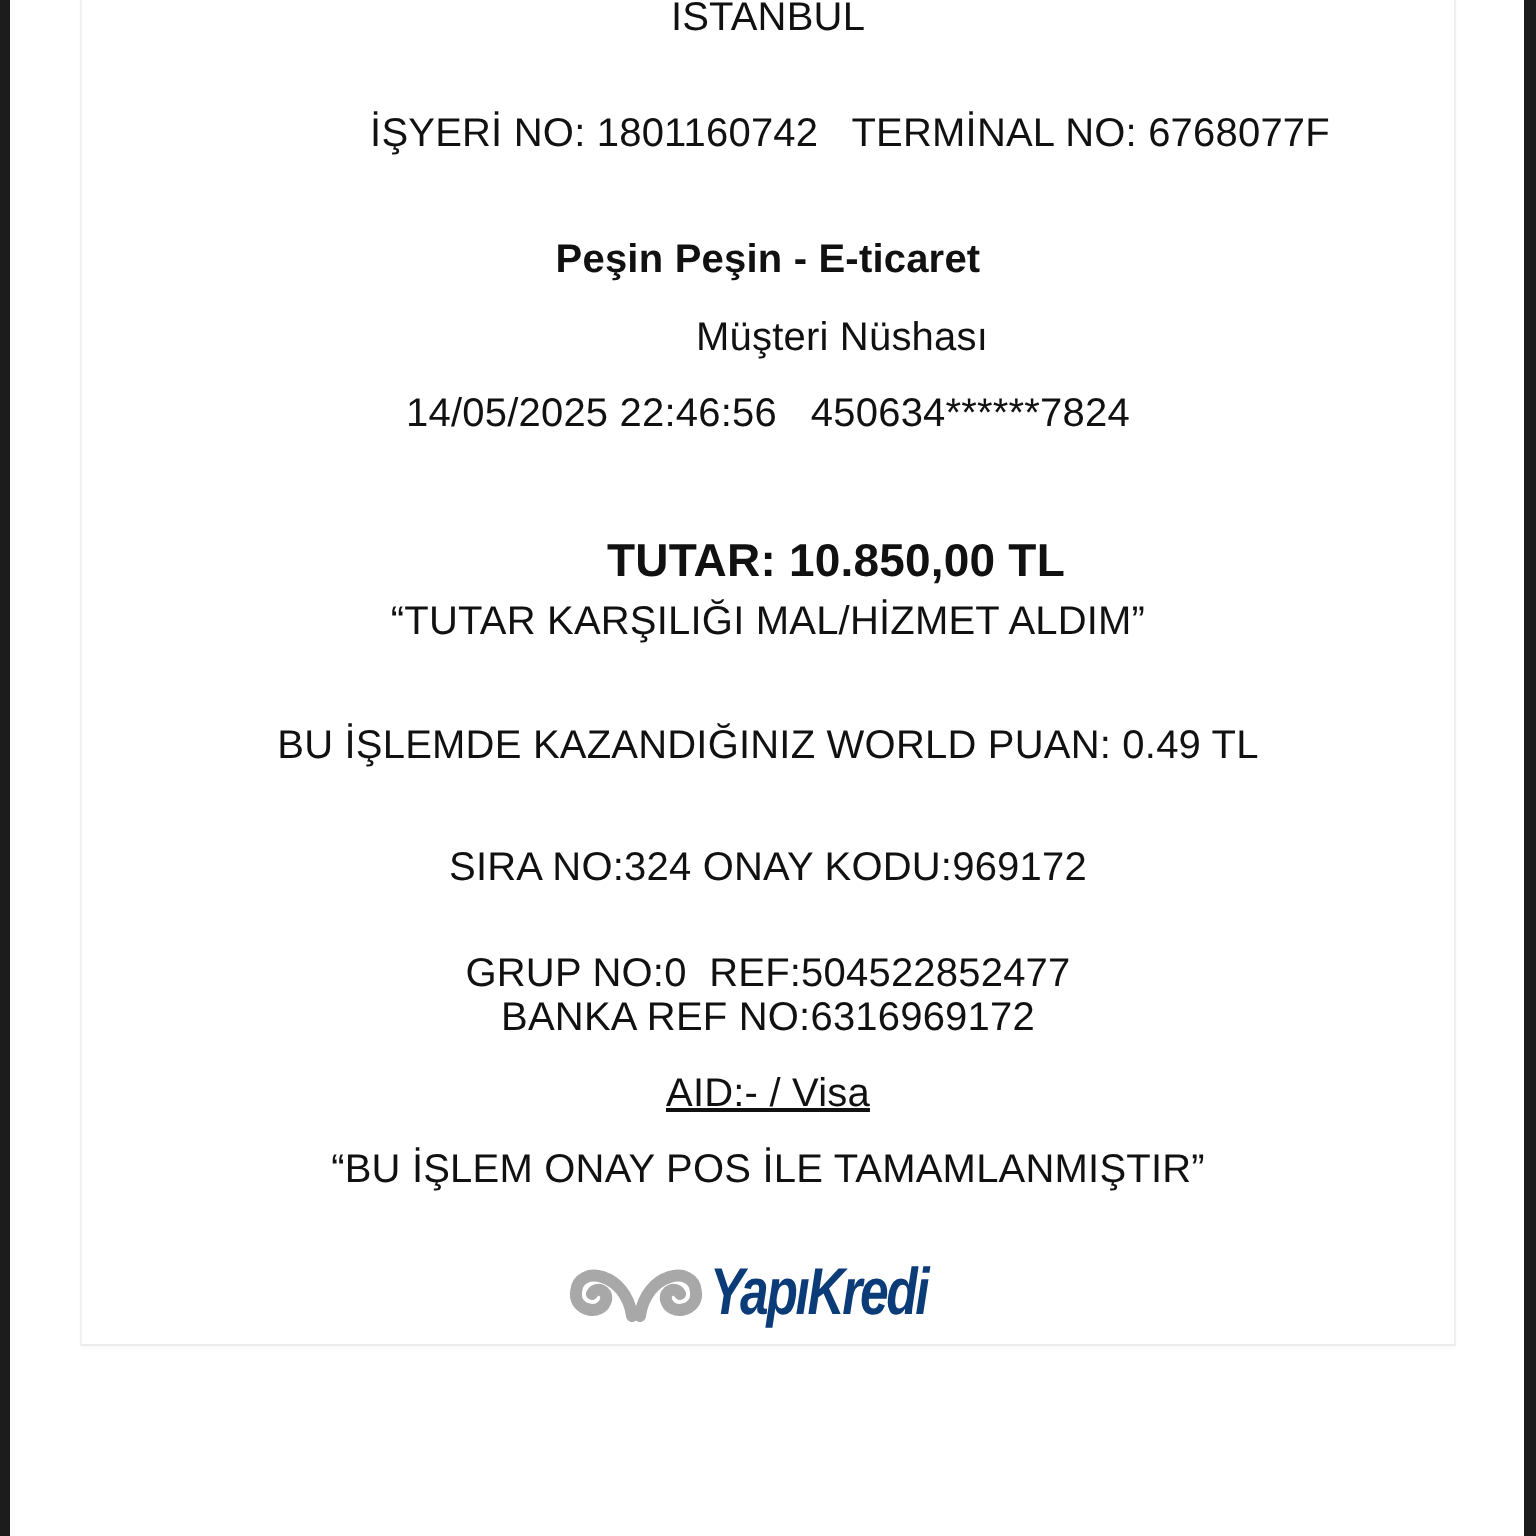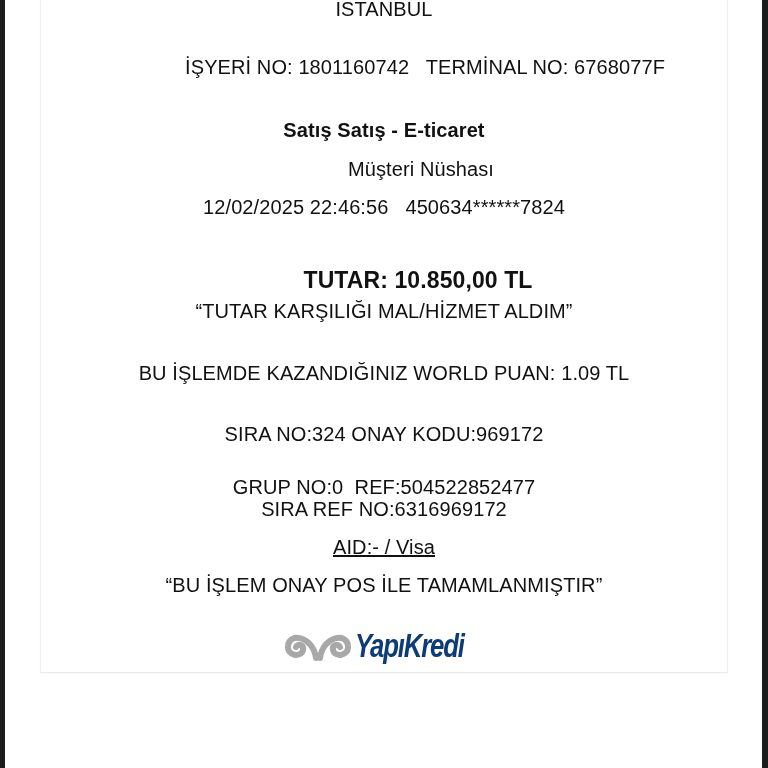--- a/index.html
+++ b/index.html
@@ -37,29 +37,29 @@
 </head>
 <body>
 
 <div class="edge-left"></div>
 <div class="edge-right"></div>
 
 <div class="card"></div>
 
 <div class="line" style="top:-2px;">ISTANBUL</div>
 <div class="line" style="top:56px;margin-left:41px;">İŞYERİ NO: 1801160742   TERMİNAL NO: 6768077F</div>
-<div class="line bold" style="top:119px;">Satış Satış - E-ticaret</div>
+<div class="line bold" style="top:119px;">Peşin Peşin - E-ticaret</div>
 <div class="line" style="top:158px;padding-left:37px;">Müşteri Nüshası</div>
-<div class="line" style="top:196px;">12/02/2025 22:46:56   450634******7824</div>
+<div class="line" style="top:196px;">14/05/2025 22:46:56   450634******7824</div>
 <div class="line big" style="top:267px;padding-left:34px;">TUTAR: 10.850,00 TL</div>
 <div class="line" style="top:300px;">“TUTAR KARŞILIĞI MAL/HİZMET ALDIM”</div>
-<div class="line" style="top:362px;">BU İŞLEMDE KAZANDIĞINIZ WORLD PUAN: 1.09 TL</div>
+<div class="line" style="top:362px;">BU İŞLEMDE KAZANDIĞINIZ WORLD PUAN: 0.49 TL</div>
 <div class="line" style="top:423px;">SIRA NO:324 ONAY KODU:969172</div>
 <div class="line" style="top:476px;">GRUP NO:0  REF:504522852477</div>
-<div class="line" style="top:498px;">SIRA REF NO:6316969172</div>
+<div class="line" style="top:498px;">BANKA REF NO:6316969172</div>
 <div class="line" style="top:536px;text-decoration:underline;">AID:- / Visa</div>
 <div class="line" style="top:574px;">“BU İŞLEM ONAY POS İLE TAMAMLANMIŞTIR”</div>
 
 <div class="logo">
   <svg width="70" height="36" viewBox="0 0 70 36">
     <g fill="none" stroke="#a8a8a8" stroke-width="6" stroke-linecap="round">
       <path d="M33 30 C 30 8, 6 4, 5 18 C 4 28, 18 30, 20 22 C 21 17, 15 15, 13 19"></path>
       <path d="M37 30 C 40 8, 64 4, 65 18 C 66 28, 52 30, 50 22 C 49 17, 55 15, 57 19"></path>
     </g>
   </svg>

